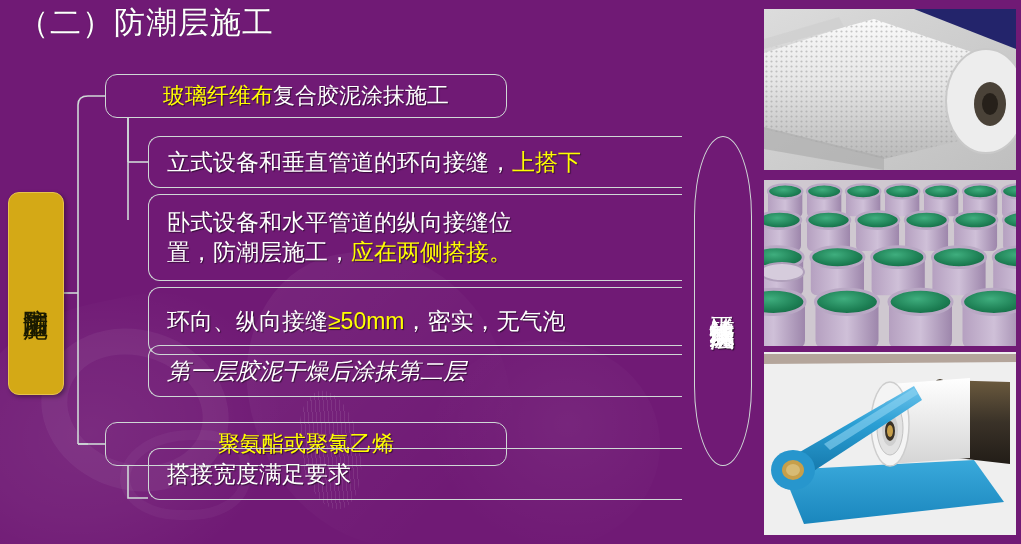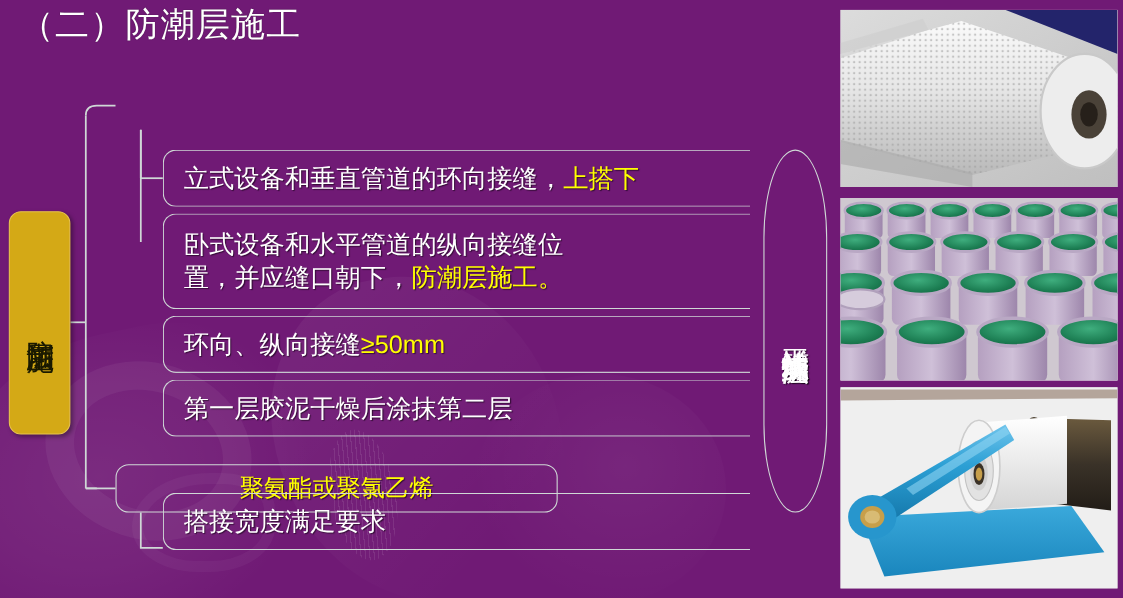--- a/index.html
+++ b/index.html
@@ -125,26 +125,27 @@
   #node-vertical {
     left: 148px; top: 136px; width: 534px; height: 52px;
     font-size: 23px;
   }
   #node-horizontal {
     left: 148px; top: 194px; width: 534px; height: 87px;
     font-size: 23px;
     line-height: 1.30;
   }
   #node-seam50 {
-    left: 148px; top: 287px; width: 534px; height: 52px;
+    left: 148px; top: 287px; width: 534px; height: 68px;
     font-size: 23px;
   }
   #node-secondlayer {
     left: 148px; top: 345px; width: 534px; height: 52px;
     font-size: 23px;
+    font-style: italic;
   }
   #node-lapwidth {
     left: 148px; top: 448px; width: 534px; height: 52px;
     font-size: 23px;
   }
 
   
   .pill {
     position: absolute;
     left: 694px; top: 136px;
@@ -205,36 +206,41 @@
       <path d="M 128 220 L 148 220" opacity="0"></path>
 
       <path d="M 128 466 L 128 498 L 148 498"></path>
     </g>
   </svg>
 
   <div class="root-box">
     <div class="vtext">防潮层施工</div>
   </div>
 
+  <div class="node box-main" id="node-glassfiber">
+    <span class="y">玻璃纤维布</span>
+      <span>复合胶泥涂抹施工</span>
+  </div>
 
   <div class="node box-sub" id="node-vertical">
     <span>立式设备和垂直管道的环向接缝，</span>
       <span class="y">上搭下</span>
   </div>
 
   <div class="node box-sub" id="node-horizontal">
     <span>
       <span>卧式设备和水平管道的纵向接缝位</span><br>
-      <span>置，并应缝口朝下，</span><span class="y">防潮层施工。</span>
+      <span>置，防潮层施工，</span><span class="y">应在两侧搭接。</span>
     </span>
   </div>
 
   <div class="node box-sub" id="node-seam50">
     <span>环向、纵向接缝</span>
       <span class="y">≥50mm</span>
+      <span>，密实，无气泡</span>
   </div>
 
   <div class="node box-sub" id="node-secondlayer">
     <span>第一层胶泥干燥后涂抹第二层</span>
   </div>
 
   <div class="node box-main" id="node-membrane">
     <span class="y">聚氨酯或聚氯乙烯</span>
   </div>
 

